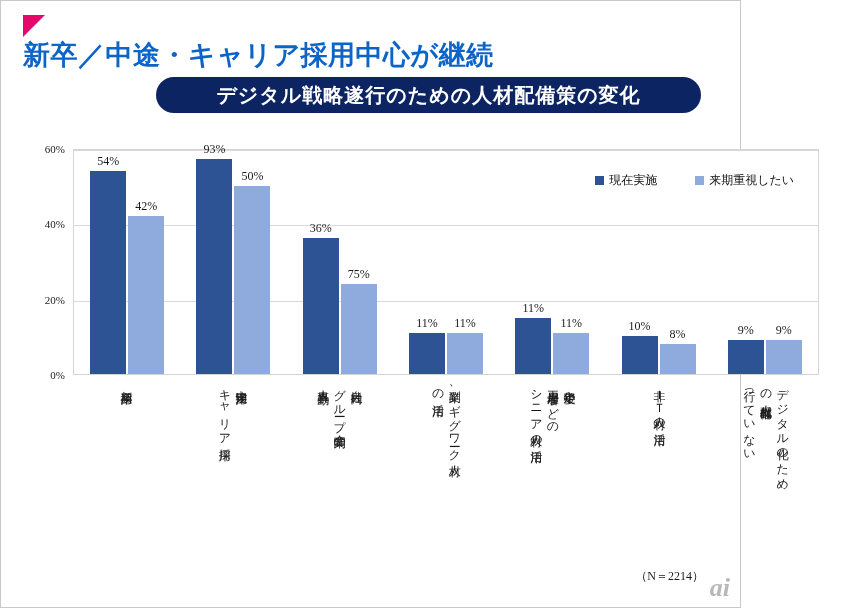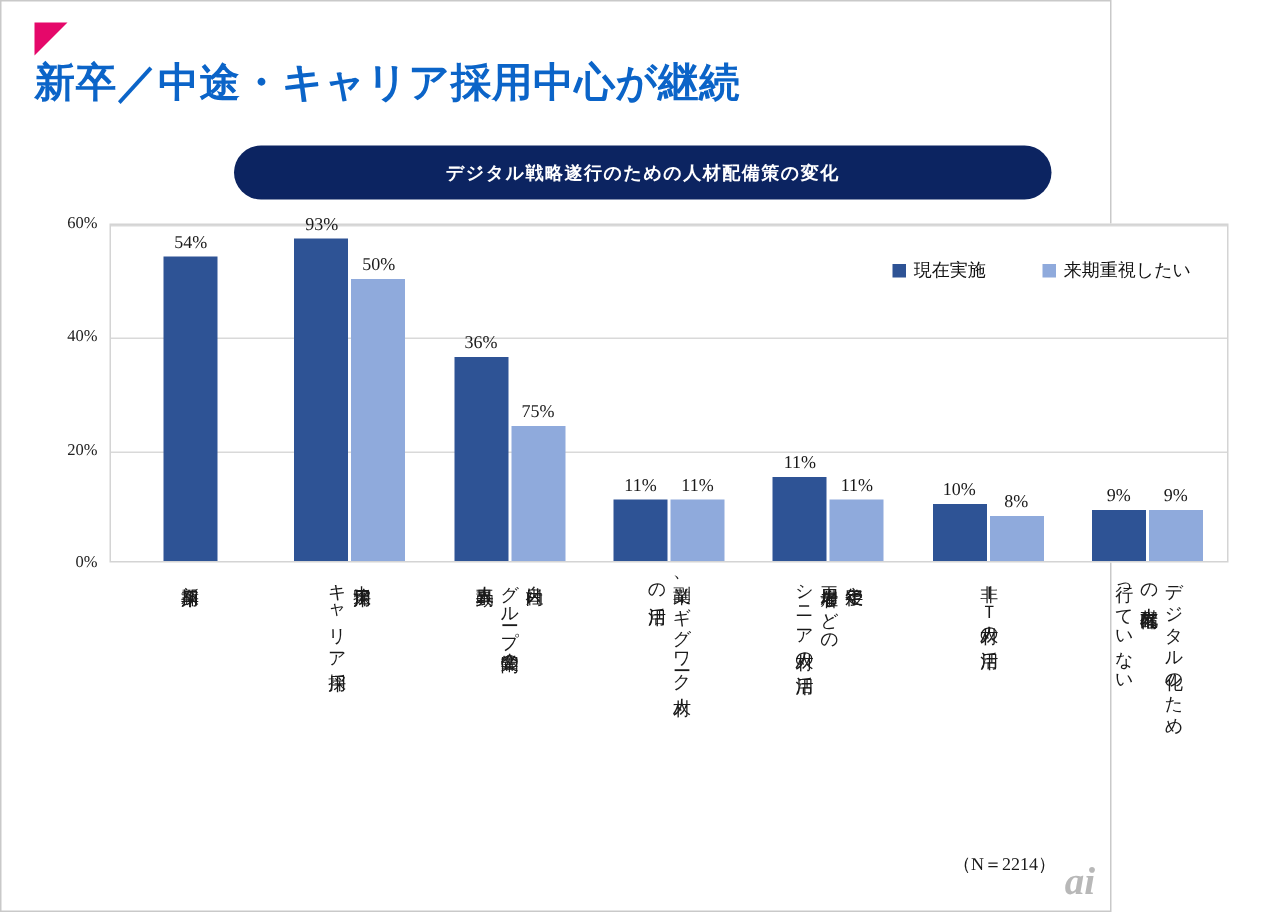--- a/index.html
+++ b/index.html
@@ -38,27 +38,27 @@
     font-size: 27px;
     font-weight: bold;
     color: #0b64c8;
     letter-spacing: 0.5px;
     white-space: nowrap;
   }
 
   .banner {
     position: absolute;
     left: 155px;
-    top: 96px;
+    top: 76px;
     width: 545px;
     height: 36px;
     background: #0c2461;
     border-radius: 18px;
     color: #ffffff;
-    font-size: 12px;
+    font-size: 20px;
     font-weight: bold;
     display: flex;
     align-items: center;
     justify-content: center;
     letter-spacing: 1px;
   }
 
   
   .chart-frame {
     position: absolute;
@@ -265,20 +265,24 @@
               <span>来期重視したい</span>
             </div>
           </div>
 
         <div class="bars-layer" id="bars-layer">
             <div class="group">
               <div class="bar s0" style="height: 203.4px; text-align: center;">
                 <div class="bar-fill" style="height: 203.4px;"></div>
                 <div class="bar-label" style="bottom: 205.4px;">54%</div>
               </div>
+              <div class="bar s1" style="height: 158.2px;">
+                <div class="bar-fill" style="height: 158.2px;"></div>
+                <div class="bar-label" style="bottom: 160.2px;">42%</div>
+              </div>
             </div>
             <div class="group">
               <div class="bar s0" style="height: 214.7px;">
                 <div class="bar-fill" style="height: 214.7px;"></div>
                 <div class="bar-label" style="bottom: 216.7px;">93%</div>
               </div>
               <div class="bar s1" style="height: 188.333px;">
                 <div class="bar-fill" style="height: 188.333px;"></div>
                 <div class="bar-label" style="bottom: 190.333px;">50%</div>
               </div>

